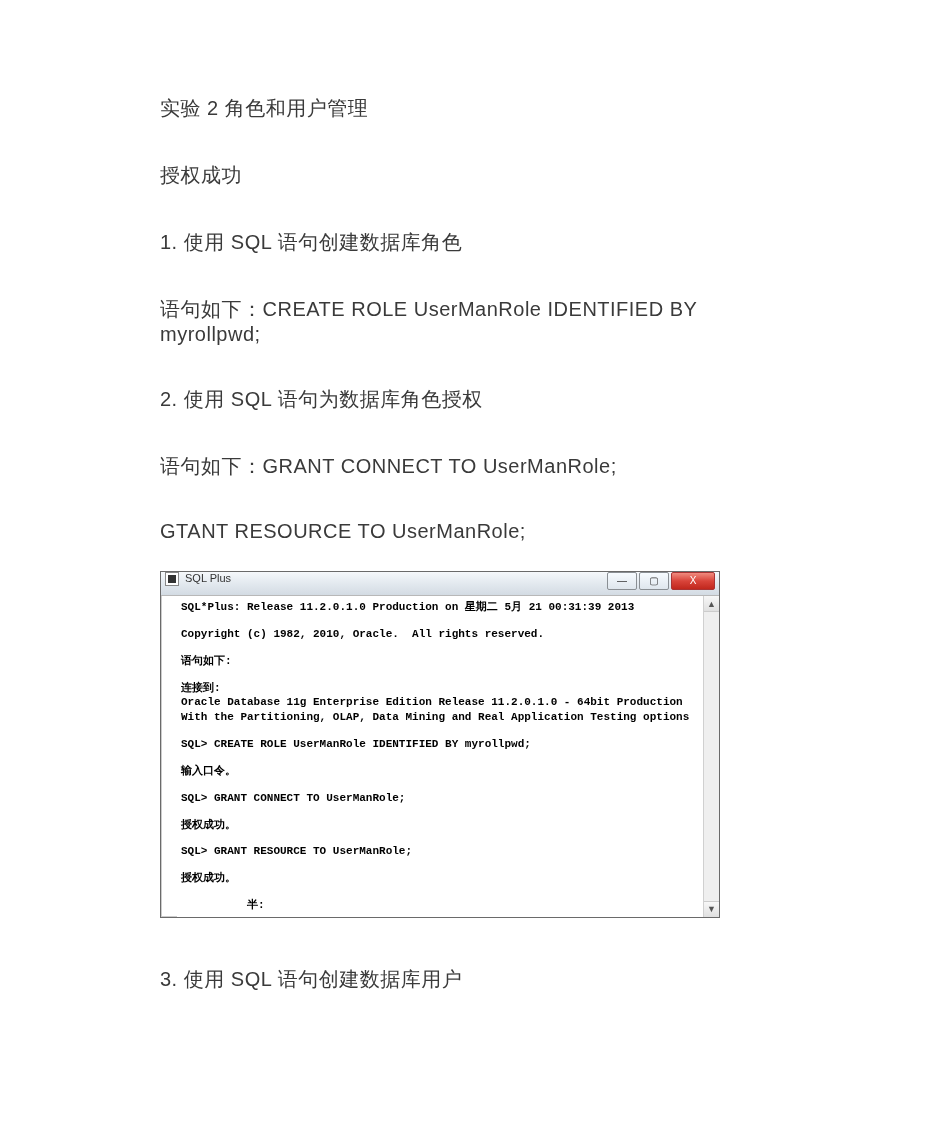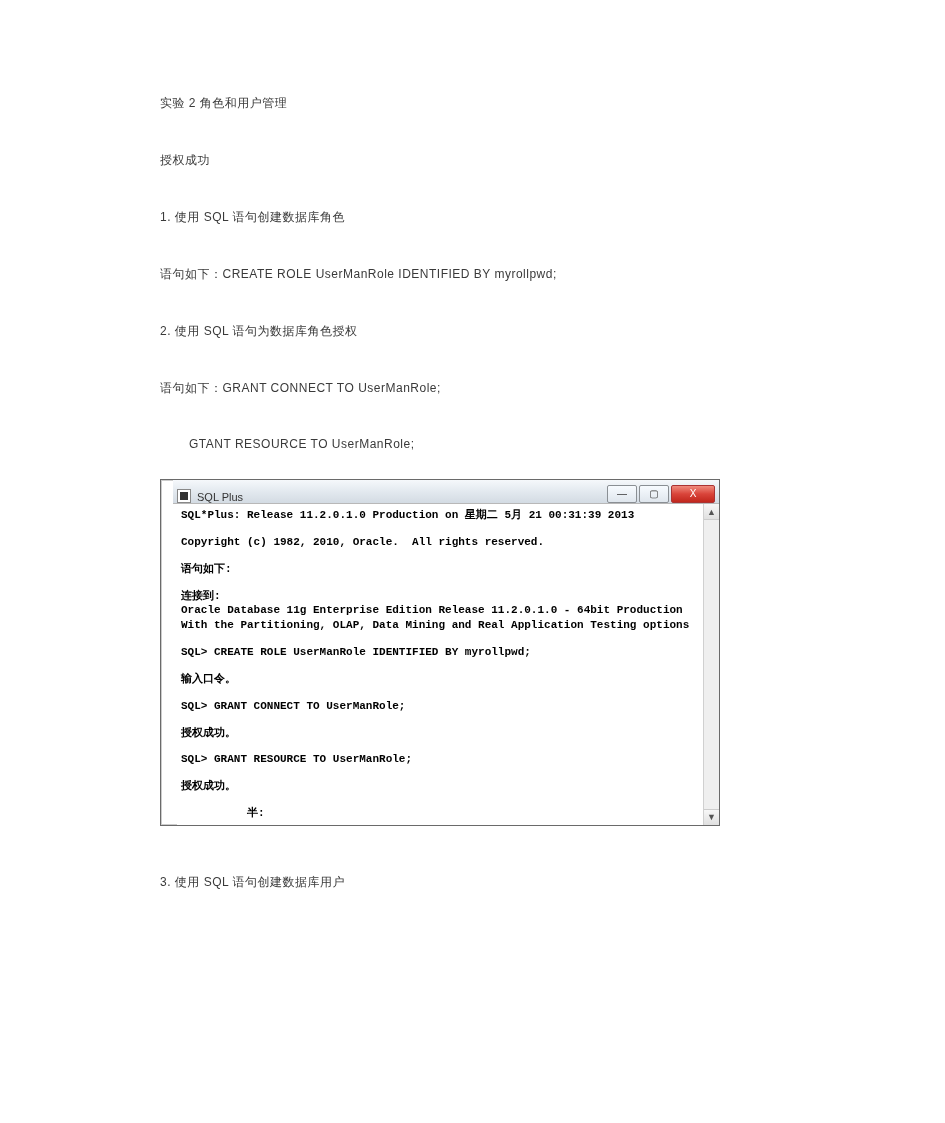--- a/index.html
+++ b/index.html
@@ -5,43 +5,42 @@
   * { margin: 0; padding: 0; box-sizing: border-box; }
   body {
     width: 945px;
     height: 1123px;
     background: #ffffff;
     font-family: "Microsoft YaHei", "SimSun", sans-serif;
     color: #333;
     padding: 95px 160px 60px 160px;
   }
   .line {
-    font-size: 12px;
+    font-size: 20px;
     color: #3a3a3a;
     margin-bottom: 40px;
     letter-spacing: 0.5px;
   }
-  .line.tight { margin-bottom: 28px; margin-left: 29px; }
+  .line.tight { margin-bottom: 28px; }
   .window {
     margin-top: 6px;
     border: 1px solid #6a6a6a;
     background: #ffffff;
     width: 560px;
     box-shadow: 0 0 0 1px #ccc inset;
   }
   .titlebar {
     height: 24px;
     background: linear-gradient(to bottom, #f5f8fb 0%, #e3e9ef 50%, #d3dbe3 100%);
     border-bottom: 1px solid #b8b8b8;
     display: flex;
-    align-items: flex-end;
+    align-items: flex-start;
     padding: 0 4px;
     font-size: 11px;
     color: #333;
-    margin-left: 12px;
   }
   .titlebar .icon-sql {
     width: 14px; height: 14px;
     background: #fff;
     border: 1px solid #888;
     margin-right: 6px;
     display: inline-block;
     position: relative;
   }
   .titlebar .icon-sql::after {

